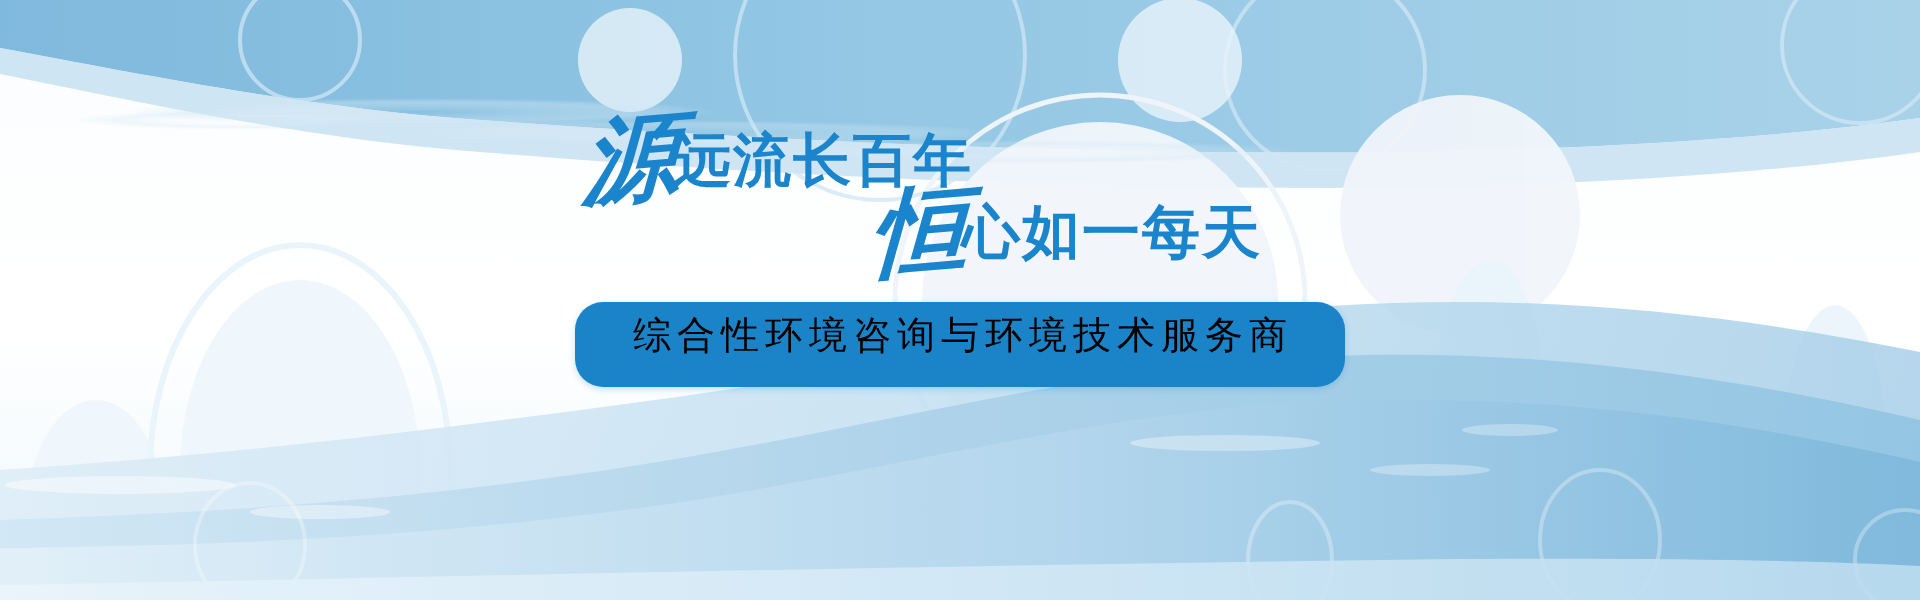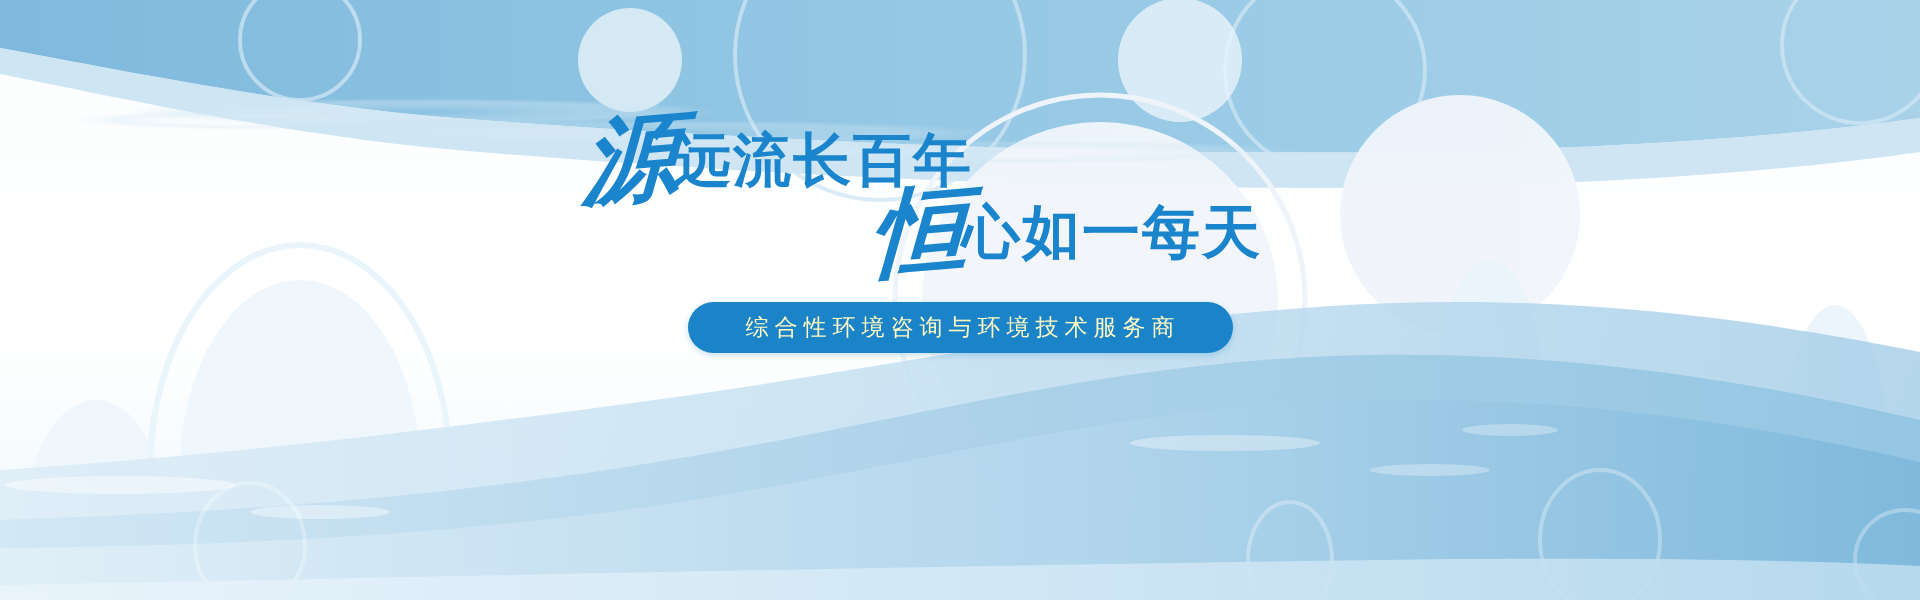--- a/index.html
+++ b/index.html
@@ -61,25 +61,25 @@
 
   .tagline-wrap {
     position:absolute;
     left:0; top:302px;
     width:1920px;
     text-align:center;
   }
   .tagline {
     display:inline-block;
     background:#1b84c8;
-    color:#fef9c3;
+    color:#000000;
     font-family:"Liberation Serif", serif;
-    font-size:23px;
+    font-size:38px;
     letter-spacing:6px;
-    padding:13px 52px 13px 58px;
+    padding:13px 52px 30px 58px;
     border-radius:28px;
     box-shadow:0 2px 6px rgba(27,132,200,.25);
     line-height:1.1;
   }
 </style>
 </head>
 <body>
 
 <div id="banner">
 

